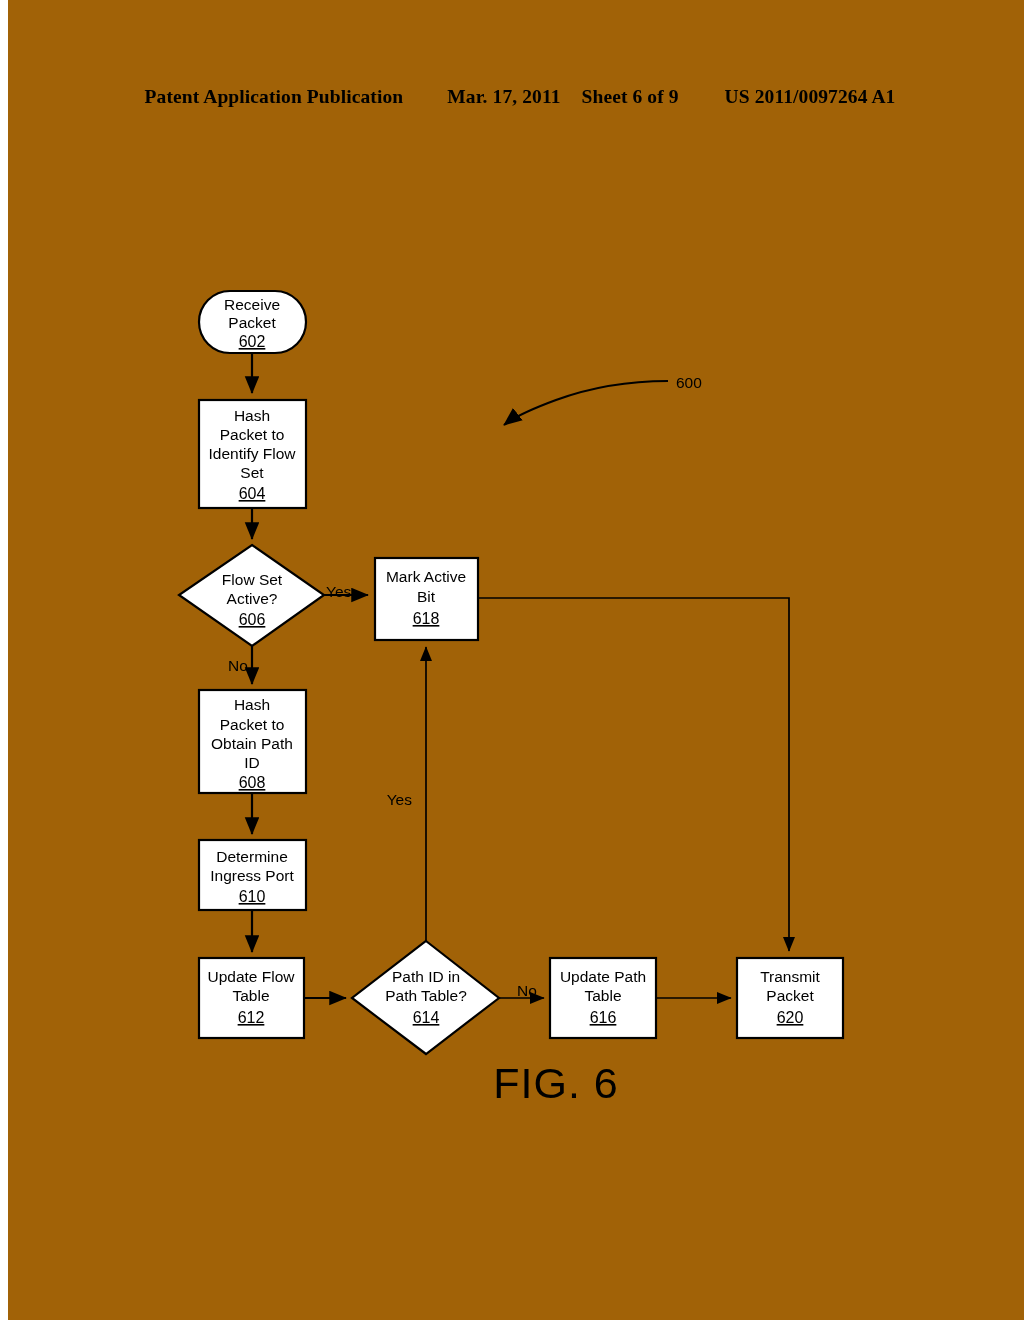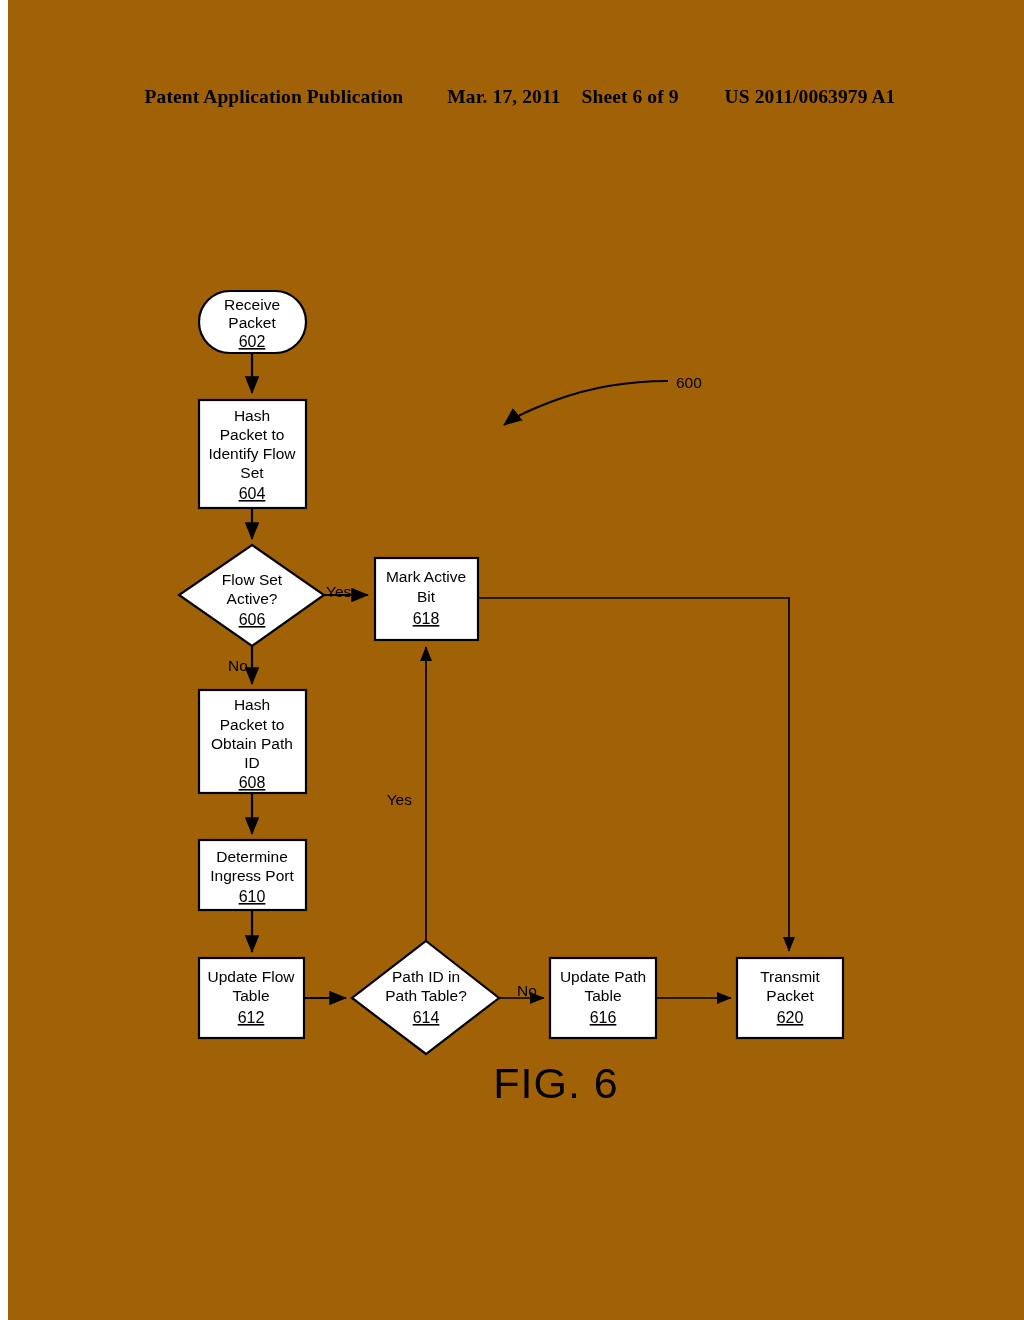--- a/index.html
+++ b/index.html
@@ -106,21 +106,21 @@
 </head>
 <body>
 
 <div id="page">
 
   <div id="pub-header">
     <span class="h-left">Patent Application Publication</span>
     <span class="h-mid">
       <span class="h-date">Mar. 17, 2011</span><span class="h-sheet">Sheet 6 of 9</span>
     </span>
-    <span class="h-right">US 2011/0063979 A1</span>
+    <span class="h-right">US 2011/0097264 A1</span>
   </div>
 
   <div id="figure-wrap">
     <svg id="flowchart" viewBox="0 0 1024 1320" xmlns="http://www.w3.org/2000/svg">
       <defs>
         <marker id="arrowhead" markerWidth="9" markerHeight="9" refX="7.6" refY="3.3" orient="auto" markerUnits="strokeWidth">
           <path d="M0,0 L8,3.3 L0,6.6 z" fill="#000000"></path>
         </marker>
         <marker id="arrowhead-thin" markerWidth="10" markerHeight="10" refX="8.4" refY="3.6" orient="auto" markerUnits="strokeWidth">
           <path d="M0,0 L8.8,3.6 L0,7.2 z" fill="#000000"></path>

